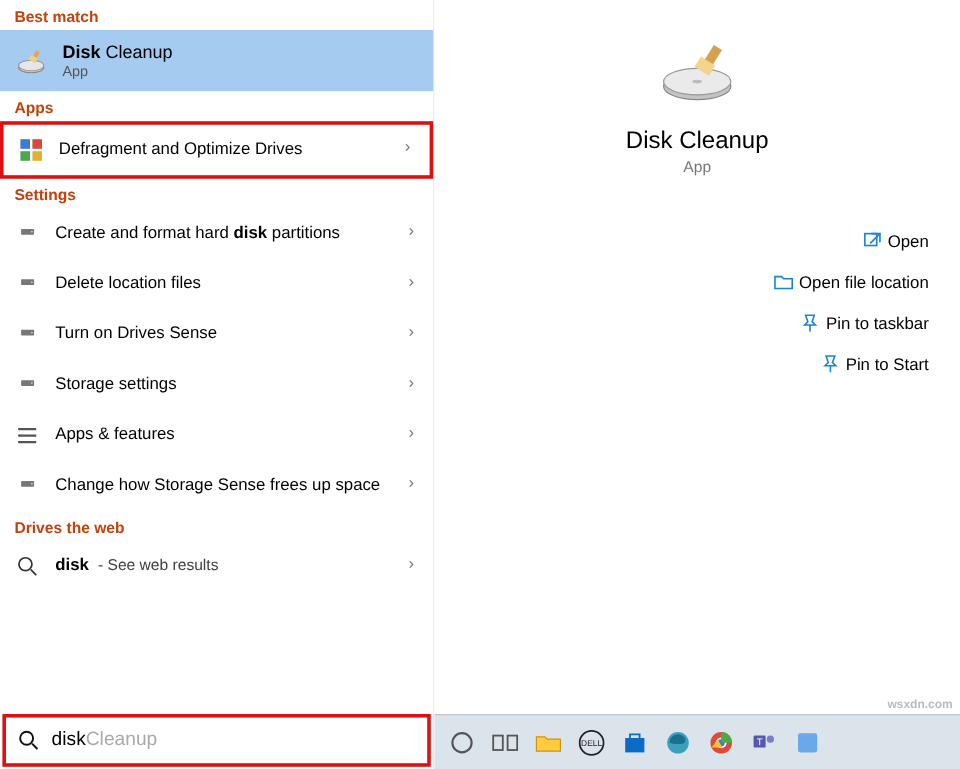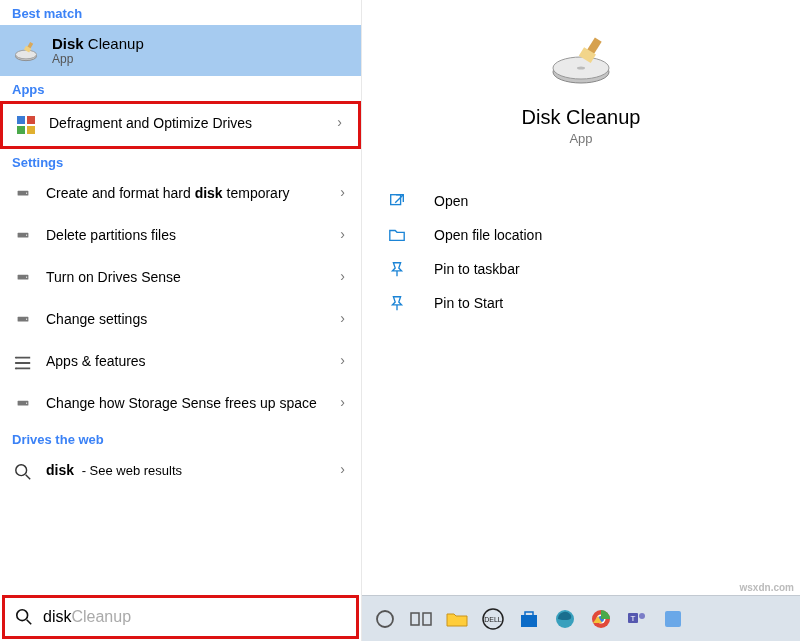--- a/index.html
+++ b/index.html
@@ -1,41 +1,41 @@
 <!DOCTYPE html>
 <html><head>
 <meta charset="utf-8">
 <style>
   * { box-sizing: border-box; margin: 0; padding: 0; font-family: "Segoe UI", Tahoma, sans-serif; }
   html, body { width: 800px; height: 641px; overflow: hidden; background: #fff; }
   .app { display: flex; width: 800px; height: 641px; position: relative; }
   .left-pane { width: 362px; height: 100%; background: #fff; border-right: 1px solid #e8e8e8; display: flex; flex-direction: column; }
   .right-pane { flex: 1; height: 100%; background: #fff; display: flex; flex-direction: column; }
-  .section-header { font-size: 13px; font-weight: 600; color: #3b82f6; padding: 6px 12px 4px 12px; }
+  .section-header { font-size: 13px; font-weight: 600; color: #c2410c; padding: 6px 12px 4px 12px; }
   .best-match { background: #a6cbf0; padding: 10px 12px; display: flex; align-items: center; gap: 12px; }
   .dc-icon { width: 28px; height: 28px; flex-shrink: 0; }
   .bm-text .title { font-size: 15px; color: #000; }
   .bm-text .sub { font-size: 12px; color: #555; }
   .result-item { display: flex; align-items: flex-start; padding: 10px 12px; gap: 12px; cursor: default; position: relative; }
   .result-item .ricon { width: 22px; height: 22px; flex-shrink: 0; display: flex; align-items: center; justify-content: center; }
   .result-item .rlabel { flex: 1; font-size: 14px; color: #000; line-height: 1.3; }
   .result-item .chev { color: #777; font-size: 14px; margin-right: 4px; }
   .red-box { border: 3px solid #dd1111; }
-  .web-sub { color: #000000; font-size: 13px; margin-left: 4px; }
+  .web-sub { color: #404040; font-size: 13px; margin-left: 4px; }
   .scroll-area { flex: 1; overflow: hidden; }
   .search-bar-wrap { padding: 0; border: 3px solid #dd1111; margin: 0 2px 2px 2px; display: flex; align-items: center; height: 44px; background: #fff; }
   .search-bar-wrap .sicon { width: 18px; height: 18px; margin: 0 10px; color: #333; }
   .search-query { font-size: 16px; color: #000; }
   .search-completion { font-size: 16px; color: #aaa; }
   .right-hero { display: flex; flex-direction: column; align-items: center; padding: 30px 20px 20px 20px; }
   .right-hero .hero-icon { width: 80px; height: 60px; margin-bottom: 10px; }
   .right-hero .hero-title { font-size: 20px; font-weight: 500; color: #000; margin-top: 6px; }
   .right-hero .hero-sub { font-size: 13px; color: #777; margin-top: 2px; }
   .action-list { padding: 18px 20px; }
-  .action-item { display: flex; align-items: center; gap: 28px; padding: 8px 6px; font-size: 14px; color: #000; }
+  .action-item { display: flex; align-items: center; gap: 4px; padding: 8px 6px; font-size: 14px; color: #000; justify-content: flex-end; }
   .action-item .aicon { width: 18px; height: 18px; color: #1b84d6; flex-shrink: 0; }
   .taskbar { position: absolute; bottom: 0; left: 362px; right: 0; height: 46px; background: #dbe3eb; display: flex; align-items: center; padding: 0 8px; gap: 6px; border-top: 1px solid #c2c9d1; }
   .taskbar .tb-icon { width: 30px; height: 30px; display: flex; align-items: center; justify-content: center; border-radius: 3px; }
   .watermark { position: absolute; right: 6px; bottom: 48px; font-size: 10px; color: #bbb; font-weight: bold; }
   b.qmatch { font-weight: 700; }
 </style>
 </head>
 <body>
 
 <div class="app">
@@ -74,51 +74,51 @@
     <div class="section-header">Settings</div>
 
     <div class="scroll-area">
       <div class="result-item">
         <span class="ricon">
             <svg viewBox="0 0 20 20" width="20" height="12">
               <rect x="1" y="3" width="18" height="8" rx="1" fill="#777"></rect>
               <circle cx="16" cy="7" r="1" fill="#fff"></circle>
             </svg>
           </span>
-        <span class="rlabel"><span>Create and format hard </span><b class="qmatch">disk</b><span> temporary</span></span>
-        <span class="chev">›</span>
-      </div>
-      <div class="result-item">
-        <span class="ricon">
-            <svg viewBox="0 0 20 20" width="20" height="12">
-              <rect x="1" y="3" width="18" height="8" rx="1" fill="#777"></rect>
-              <circle cx="16" cy="7" r="1" fill="#fff"></circle>
-            </svg>
-          </span>
-        <span class="rlabel">Delete partitions files</span>
+        <span class="rlabel"><span>Create and format hard </span><b class="qmatch">disk</b><span> partitions</span></span>
+        <span class="chev">›</span>
+      </div>
+      <div class="result-item">
+        <span class="ricon">
+            <svg viewBox="0 0 20 20" width="20" height="12">
+              <rect x="1" y="3" width="18" height="8" rx="1" fill="#777"></rect>
+              <circle cx="16" cy="7" r="1" fill="#fff"></circle>
+            </svg>
+          </span>
+        <span class="rlabel">Delete location files</span>
         <span class="chev">›</span>
       </div>
       <div class="result-item">
         <span class="ricon">
             <svg viewBox="0 0 20 20" width="20" height="12">
               <rect x="1" y="3" width="18" height="8" rx="1" fill="#777"></rect>
               <circle cx="16" cy="7" r="1" fill="#fff"></circle>
             </svg>
           </span>
         <span class="rlabel">Turn on Drives Sense</span>
         <span class="chev">›</span>
       </div>
       <div class="result-item">
         <span class="ricon">
             <svg viewBox="0 0 20 20" width="20" height="12">
               <rect x="1" y="3" width="18" height="8" rx="1" fill="#777"></rect>
               <circle cx="16" cy="7" r="1" fill="#fff"></circle>
             </svg>
           </span>
-        <span class="rlabel">Change settings</span>
+        <span class="rlabel">Storage settings</span>
         <span class="chev">›</span>
       </div>
       <div class="result-item">
         <span class="ricon">
             <svg viewBox="0 0 20 20" width="18" height="18">
               <path d="M2 4h16M2 10h16M2 16h16" stroke="#555" stroke-width="2"></path>
               <circle cx="2" cy="4" r="1" fill="#555"></circle>
               <circle cx="2" cy="10" r="1" fill="#555"></circle>
               <circle cx="2" cy="16" r="1" fill="#555"></circle>
             </svg>

